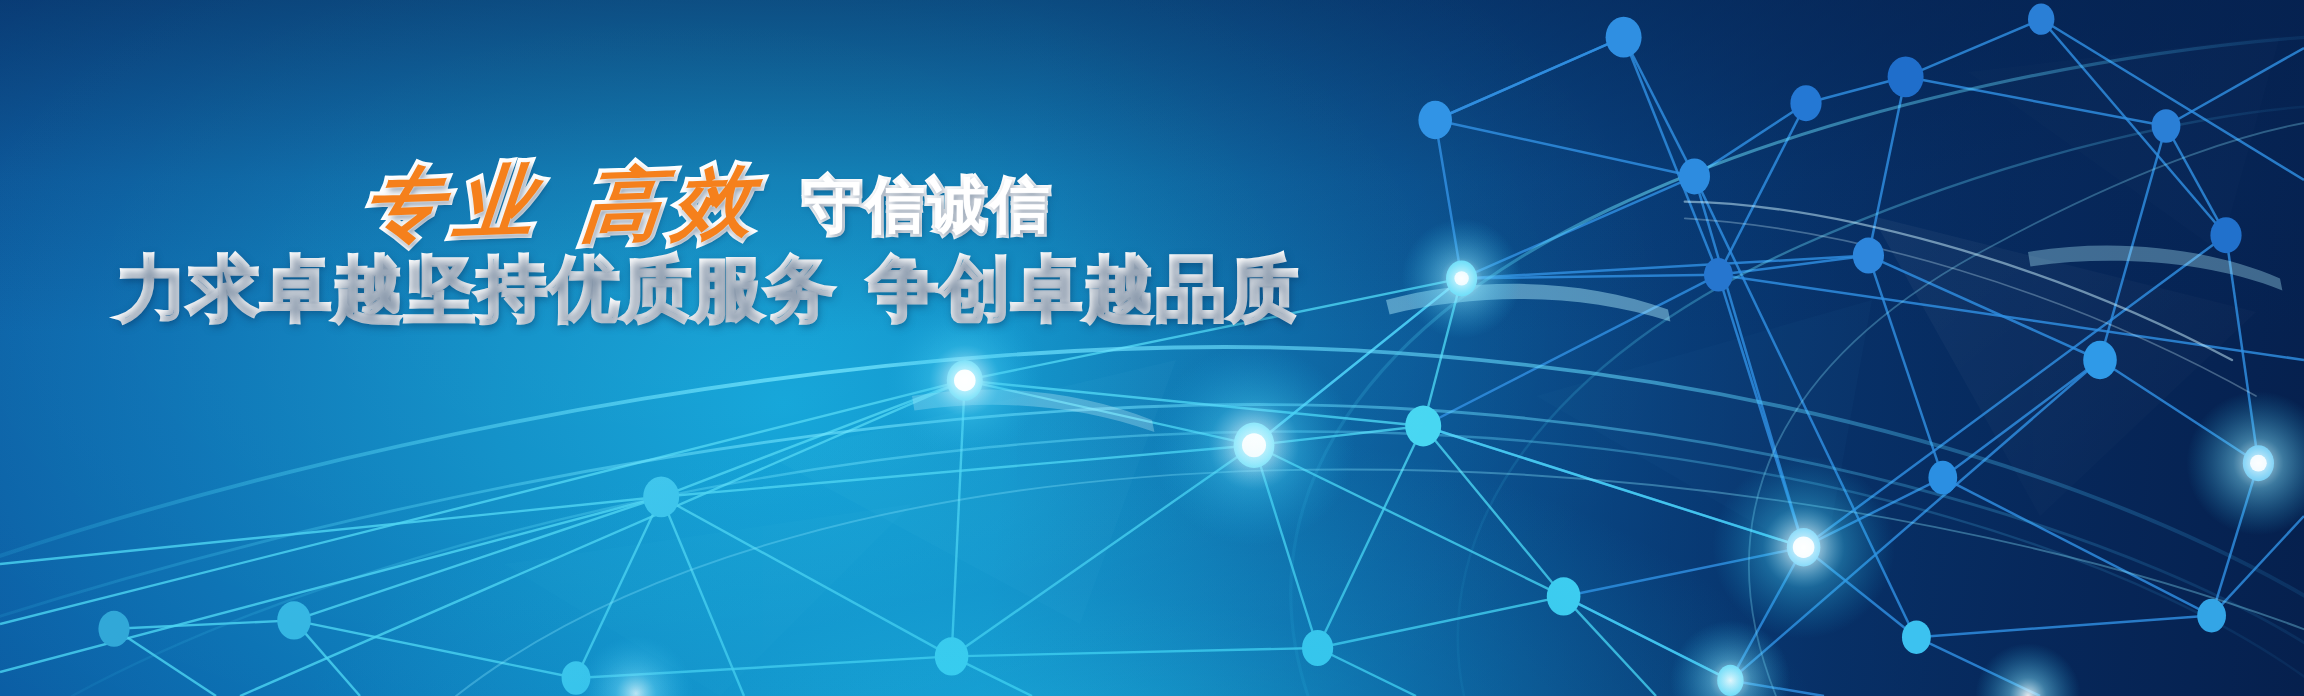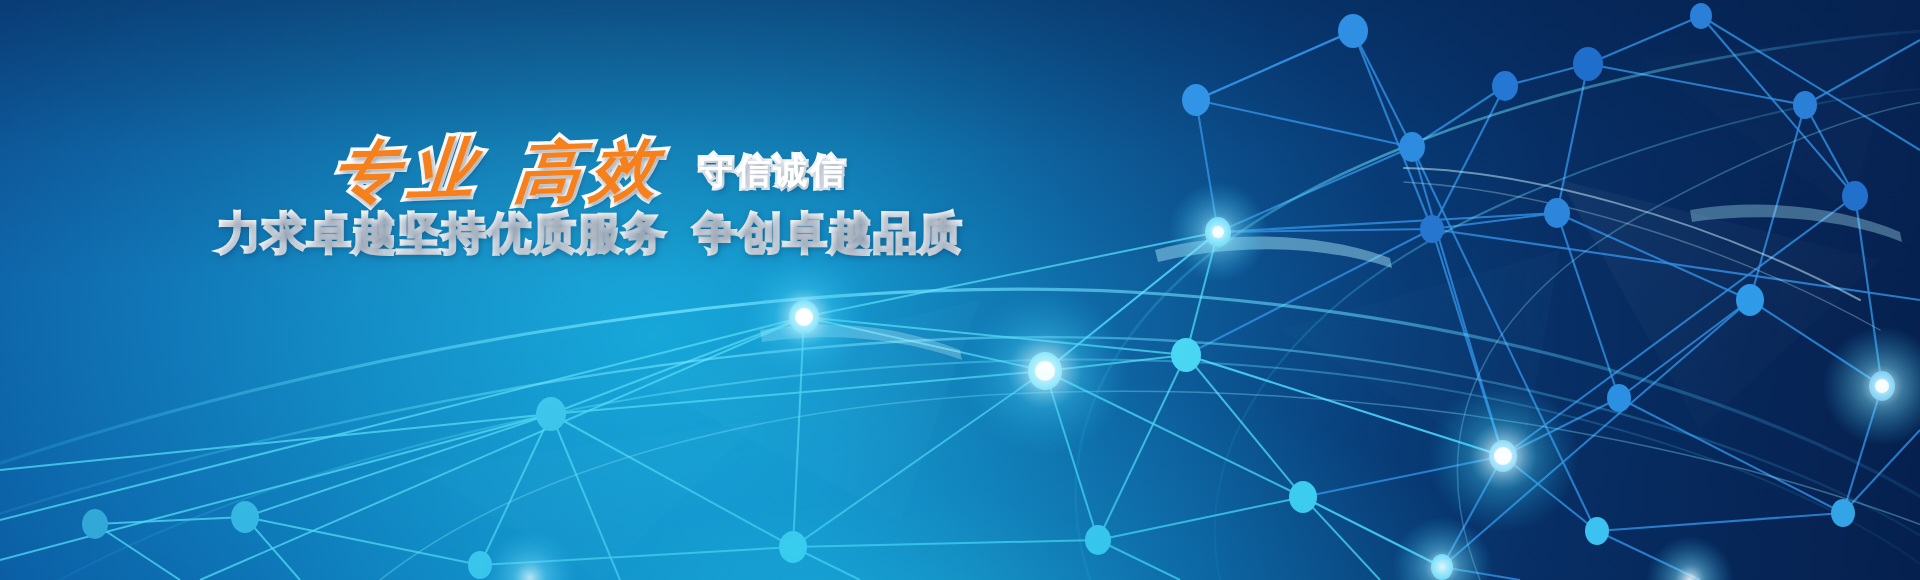--- a/index.html
+++ b/index.html
@@ -96,36 +96,36 @@
       2px 3px 5px rgba(4,36,76,0.45);
     vertical-align: middle;
   }
   .brush.b2 {
     margin-left: 26px;
   }
   .trust {
     display: inline-block;
     font-family: "DejaVu Sans", sans-serif;
     font-weight: bold;
-    font-size: 34px;
+    font-size: 49px;
     letter-spacing: 3px;
     color: #ffffff;
     margin-left: 28px;
     vertical-align: middle;
     -webkit-text-stroke: 5px #ffffff;
     paint-order: stroke fill;
     text-shadow:
       0 0 1px #ffffff,
       2px 3px 6px rgba(4,36,76,0.5);
   }
   .line2 {
     white-space: nowrap;
     font-family: "DejaVu Sans", sans-serif;
     font-weight: bold;
-    font-size: 44px;
+    font-size: 59px;
     letter-spacing: 1px;
     line-height: 1.05;
     color: rgba(255,255,255,0.10);
     -webkit-text-stroke: 2.6px #ffffff;
     paint-order: stroke fill;
     text-shadow: 1px 2px 7px rgba(4,36,76,0.55);
   }
   .line2 .gap { display:inline-block; width: 26px; }
 </style>
 </head>

